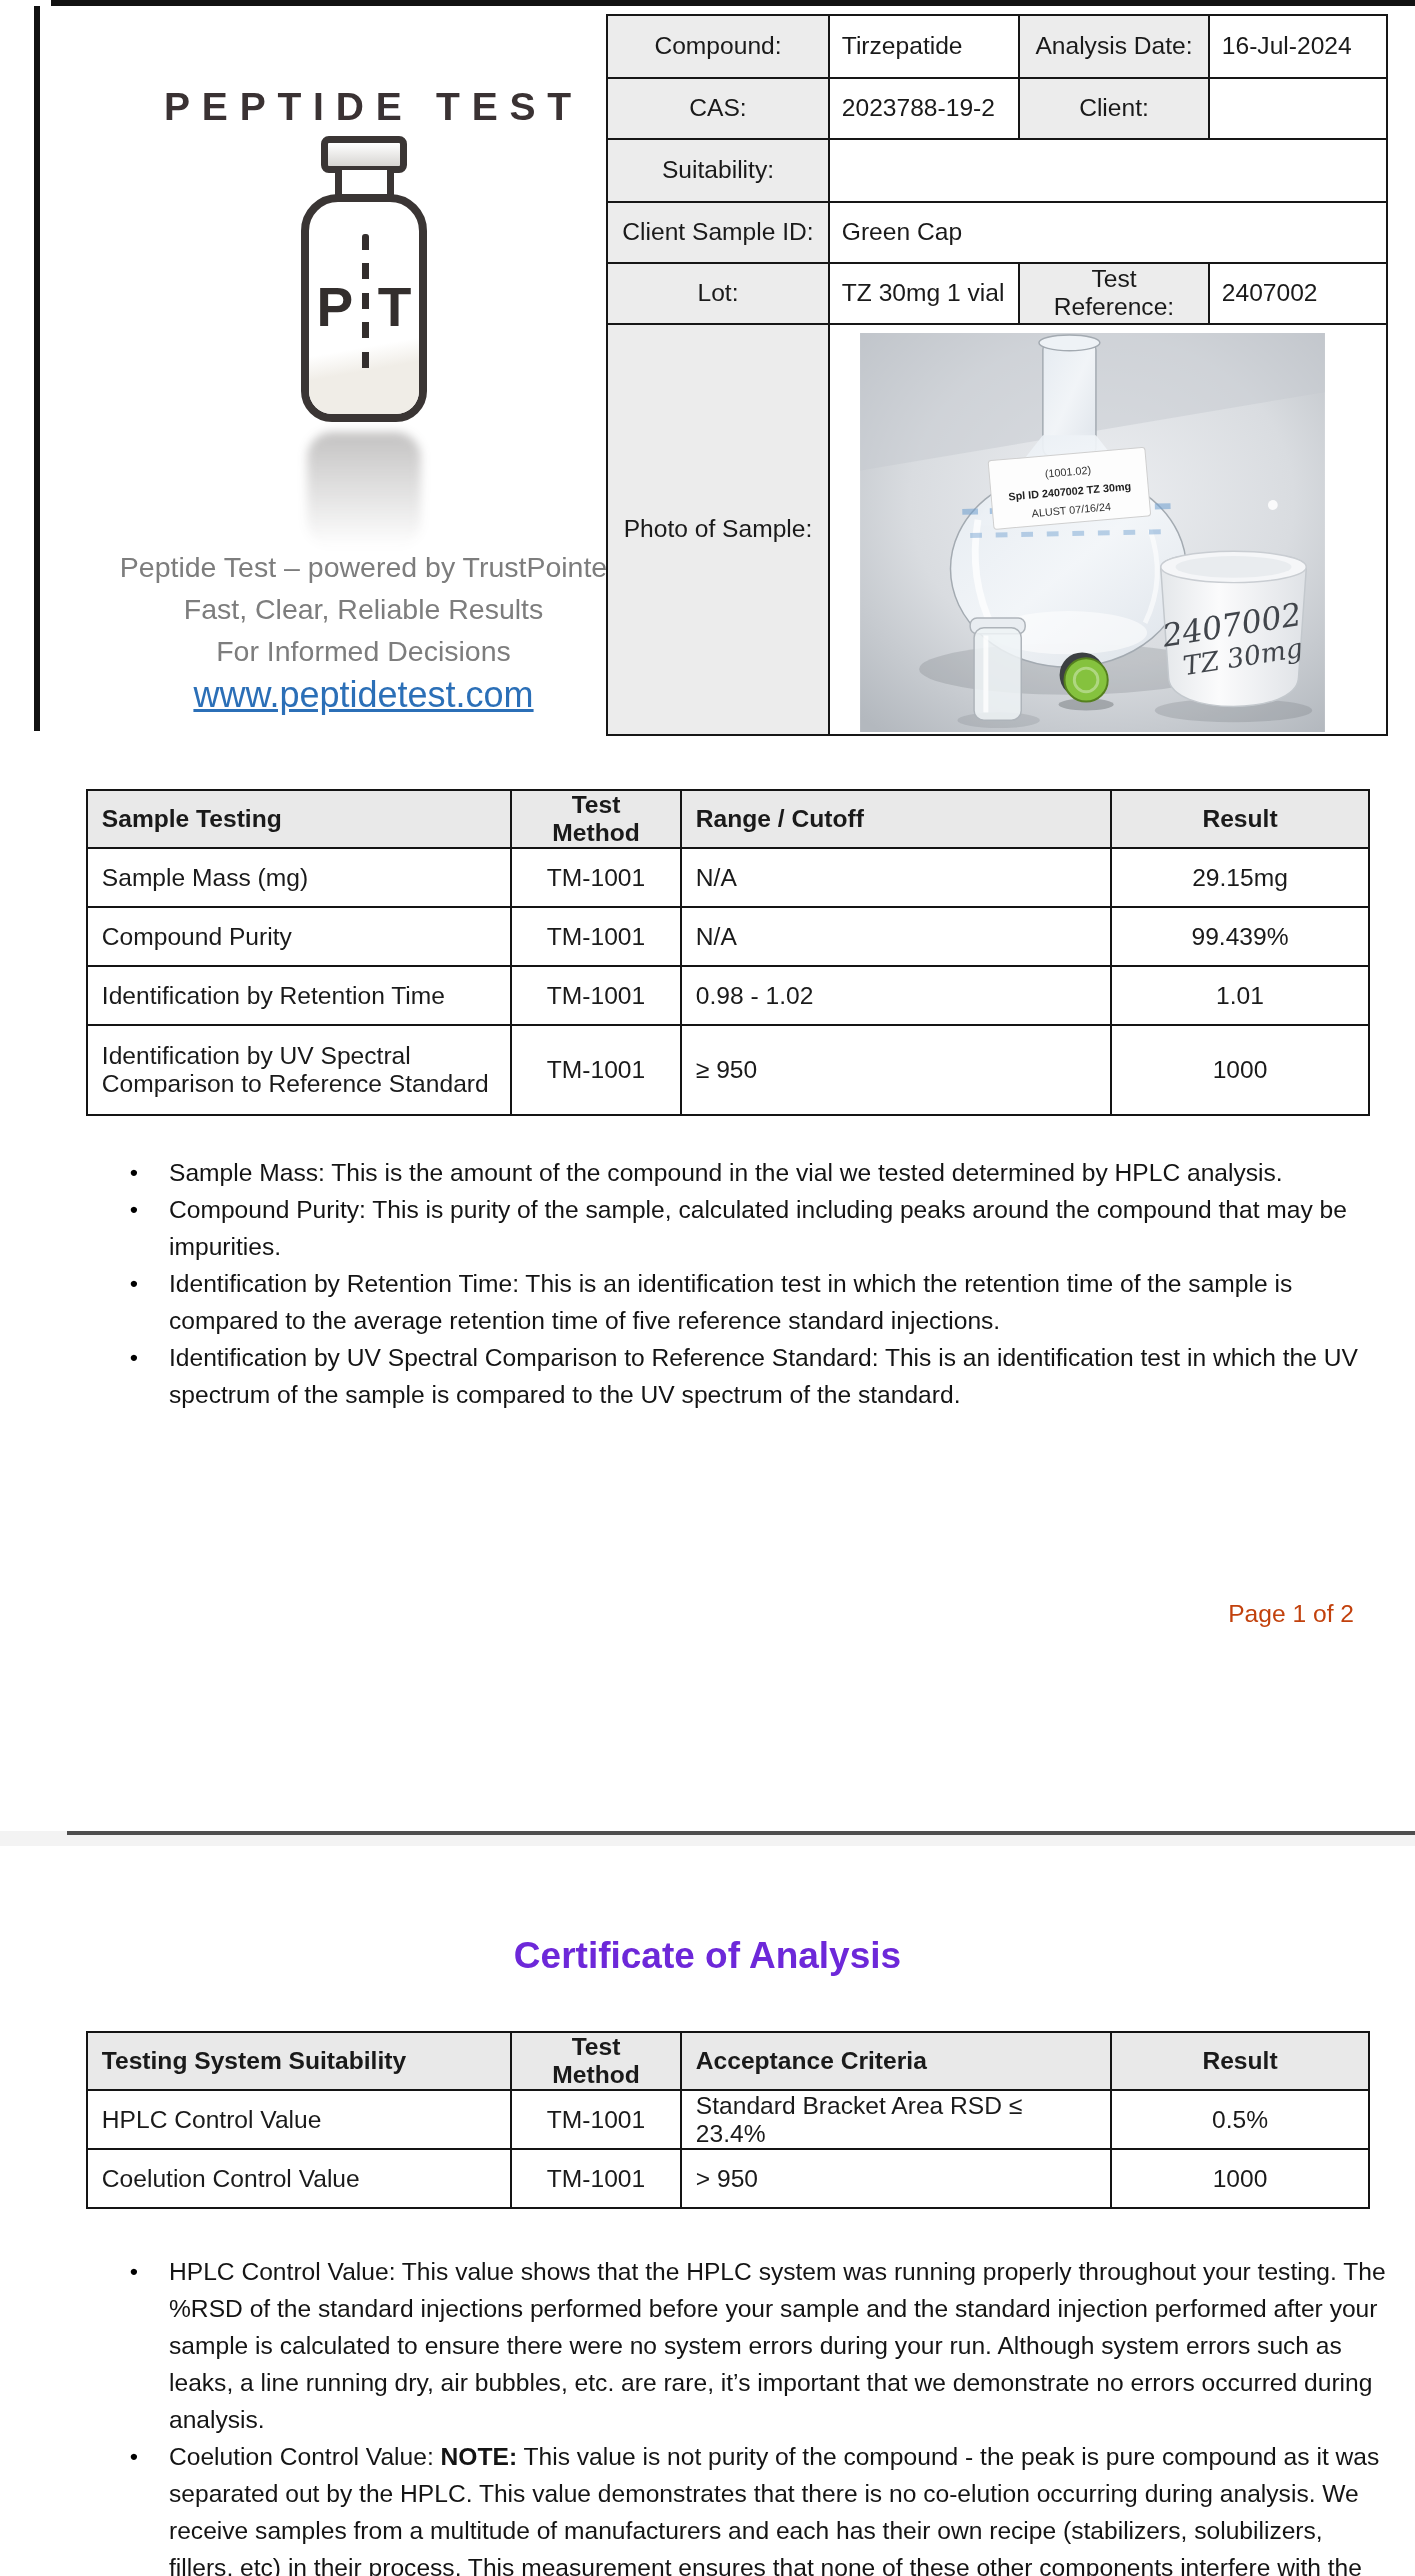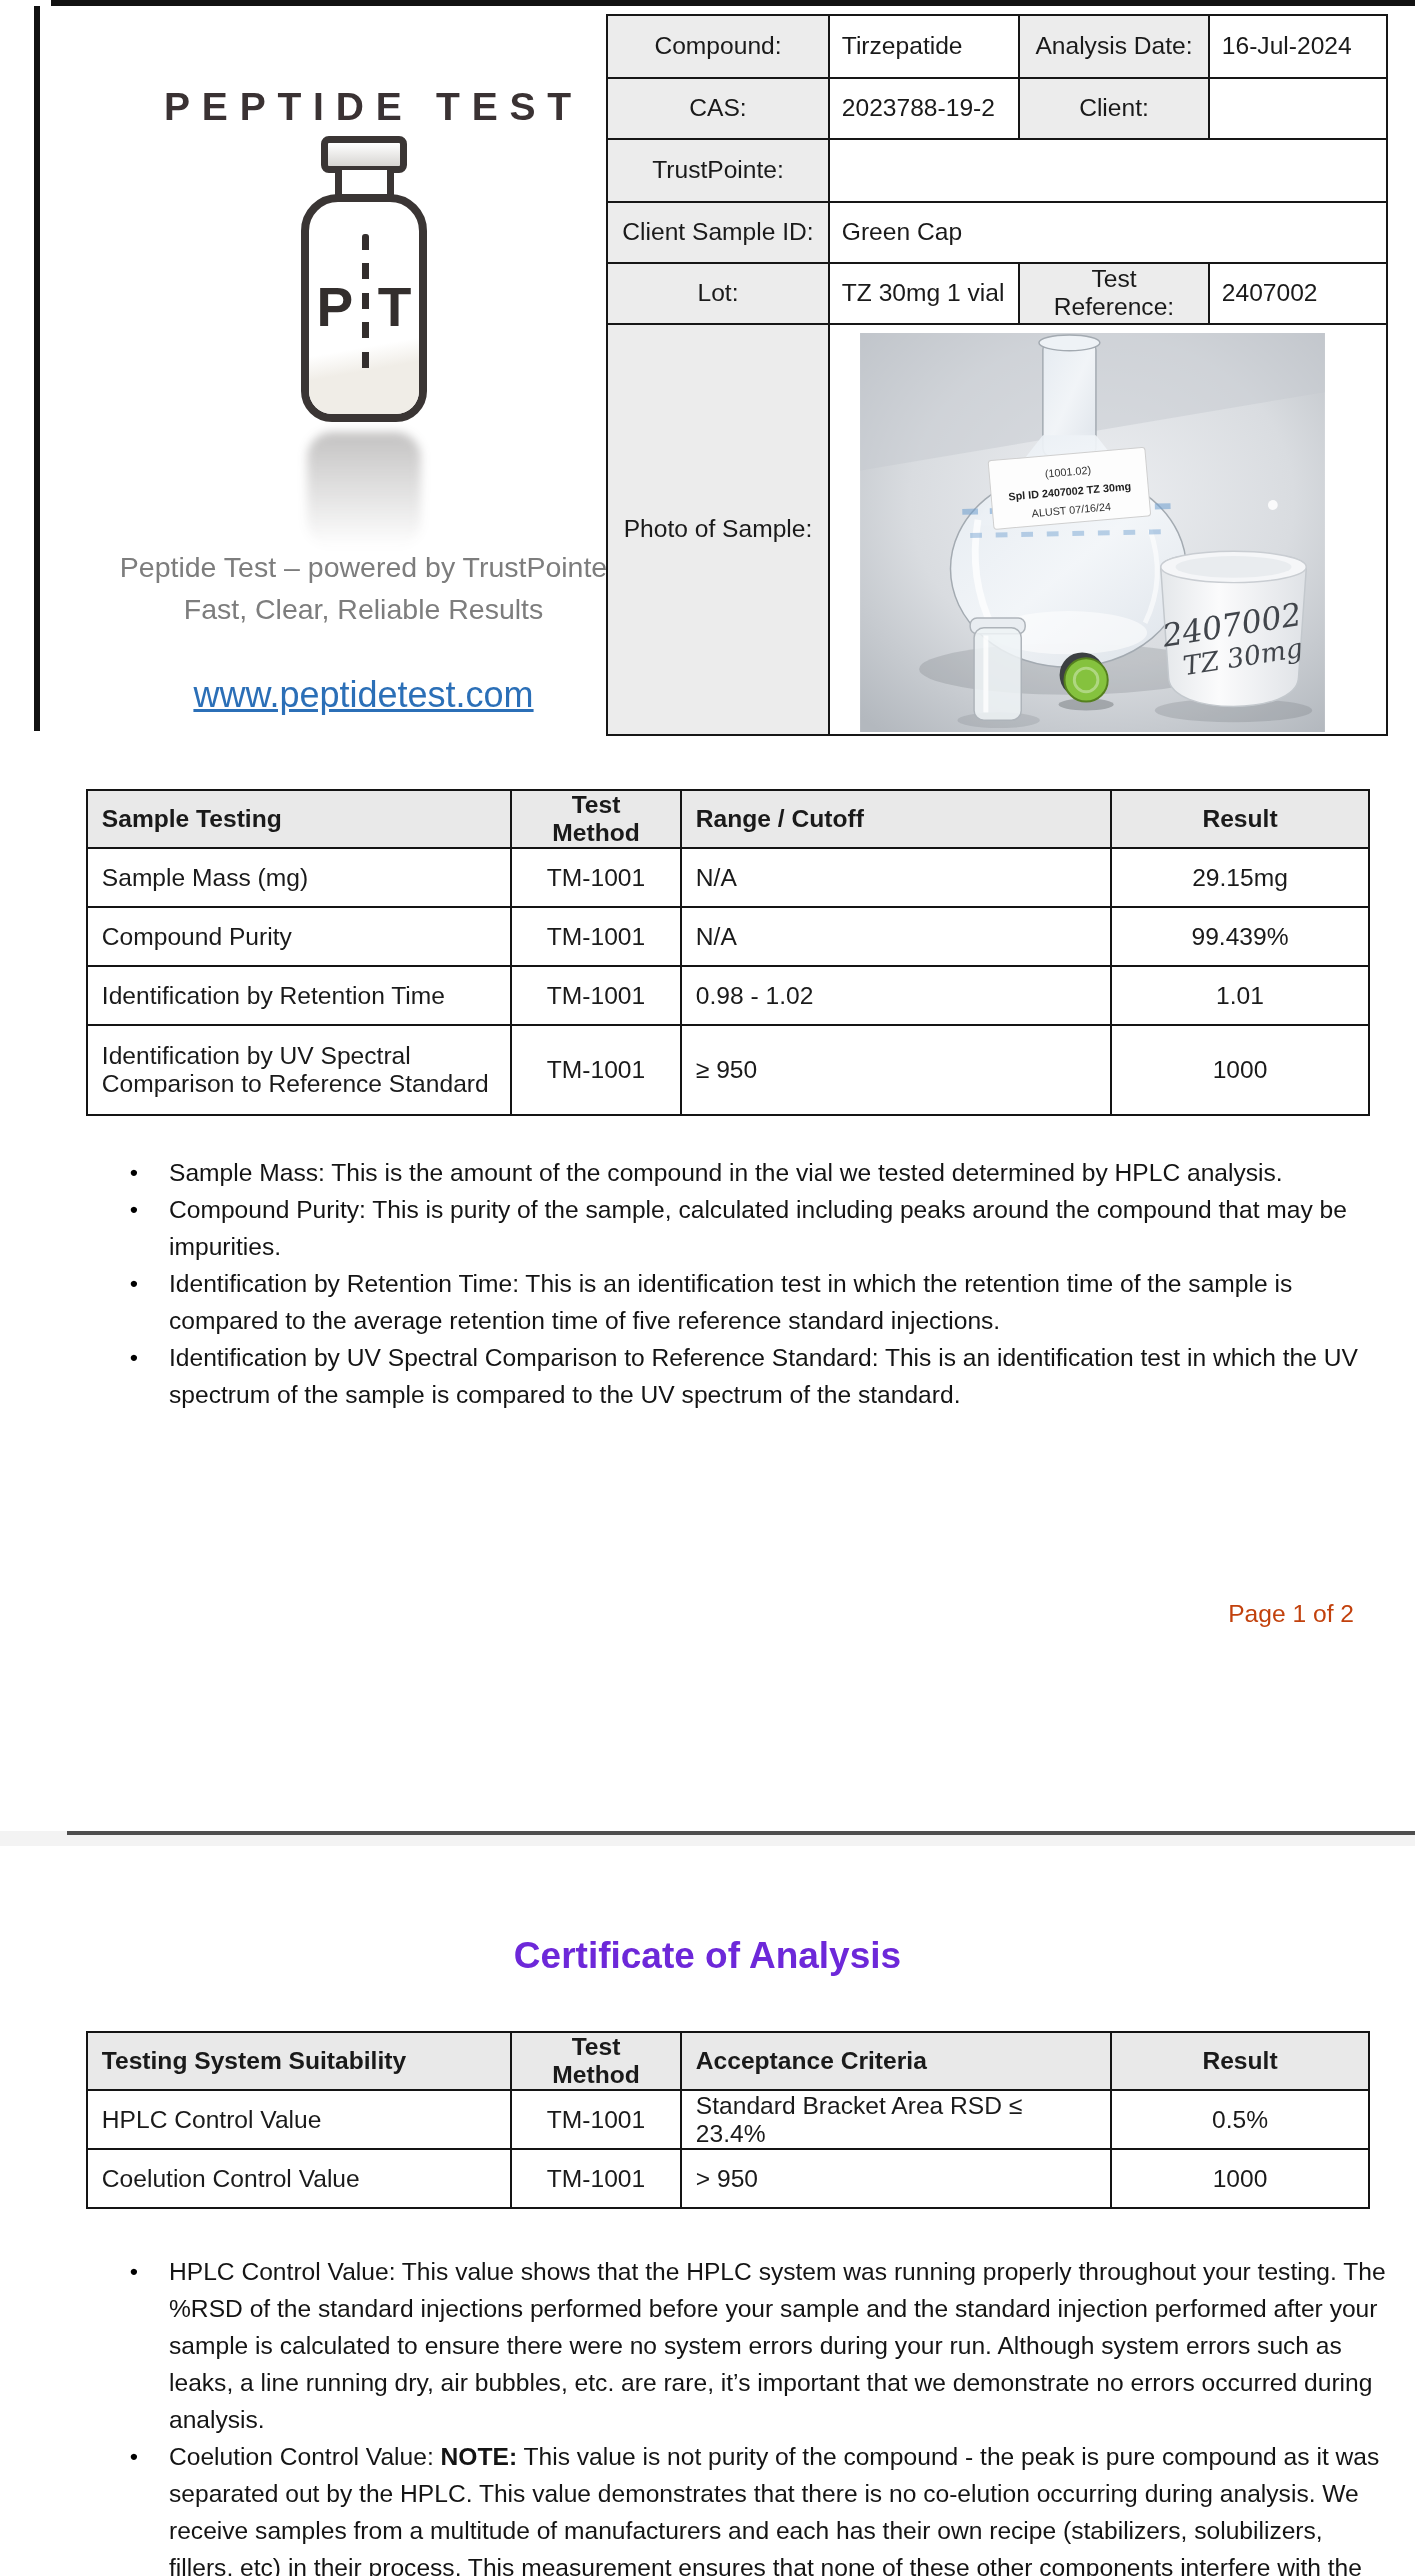--- a/index.html
+++ b/index.html
@@ -92,20 +92,21 @@
       <span class="vial-dash"></span>
       <span>T</span>
     </div>
   </div>
   <div class="vial-reflection"></div>
 </div>
 
 <div class="tagline">
   <div>Peptide Test – powered by TrustPointe</div>
   <div>Fast, Clear, Reliable Results</div>
+  <div>For Informed Decisions</div>
 </div>
 <div class="website">
   <a>www.peptidetest.com</a>
 </div>
 
 <table class="info-table">
   <colgroup>
       <col style="width:222px">
       <col style="width:190px">
       <col style="width:190px">
@@ -118,21 +119,21 @@
     <td class="lab">Analysis Date:</td>
     <td>16-Jul-2024</td>
   </tr>
   <tr class="r2">
     <td class="lab">CAS:</td>
     <td>2023788-19-2</td>
     <td class="lab">Client:</td>
     <td></td>
   </tr>
   <tr class="r3">
-    <td class="lab">TrustPointe:</td>
+    <td class="lab">Suitability:</td>
     <td colspan="3"></td>
   </tr>
   <tr class="r4">
     <td class="lab">Client Sample ID:</td>
     <td colspan="3">Green Cap</td>
   </tr>
   <tr class="r5">
     <td class="lab">Lot:</td>
     <td>TZ 30mg 1 vial</td>
     <td class="lab">Test Reference:</td>

